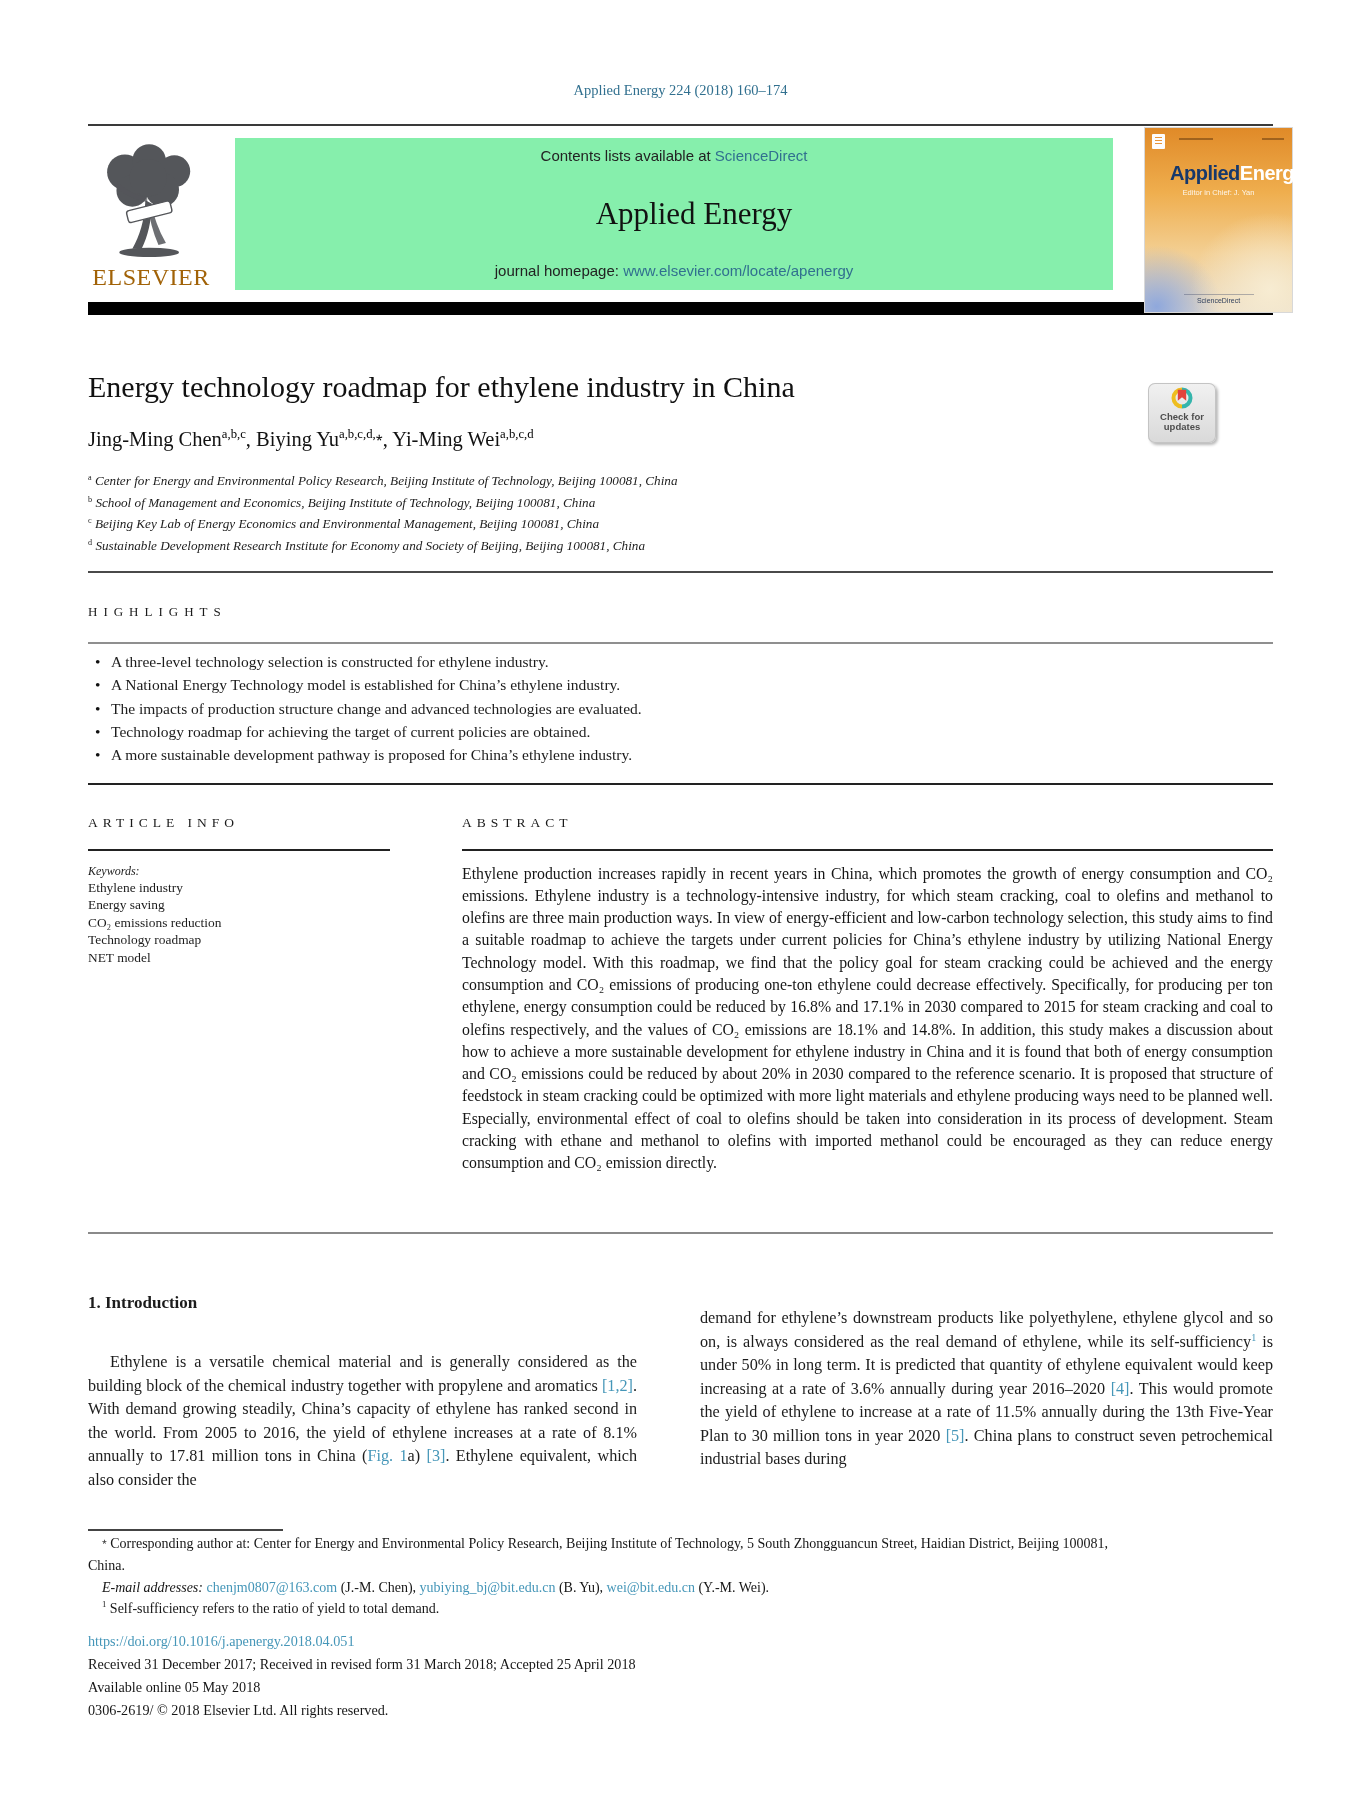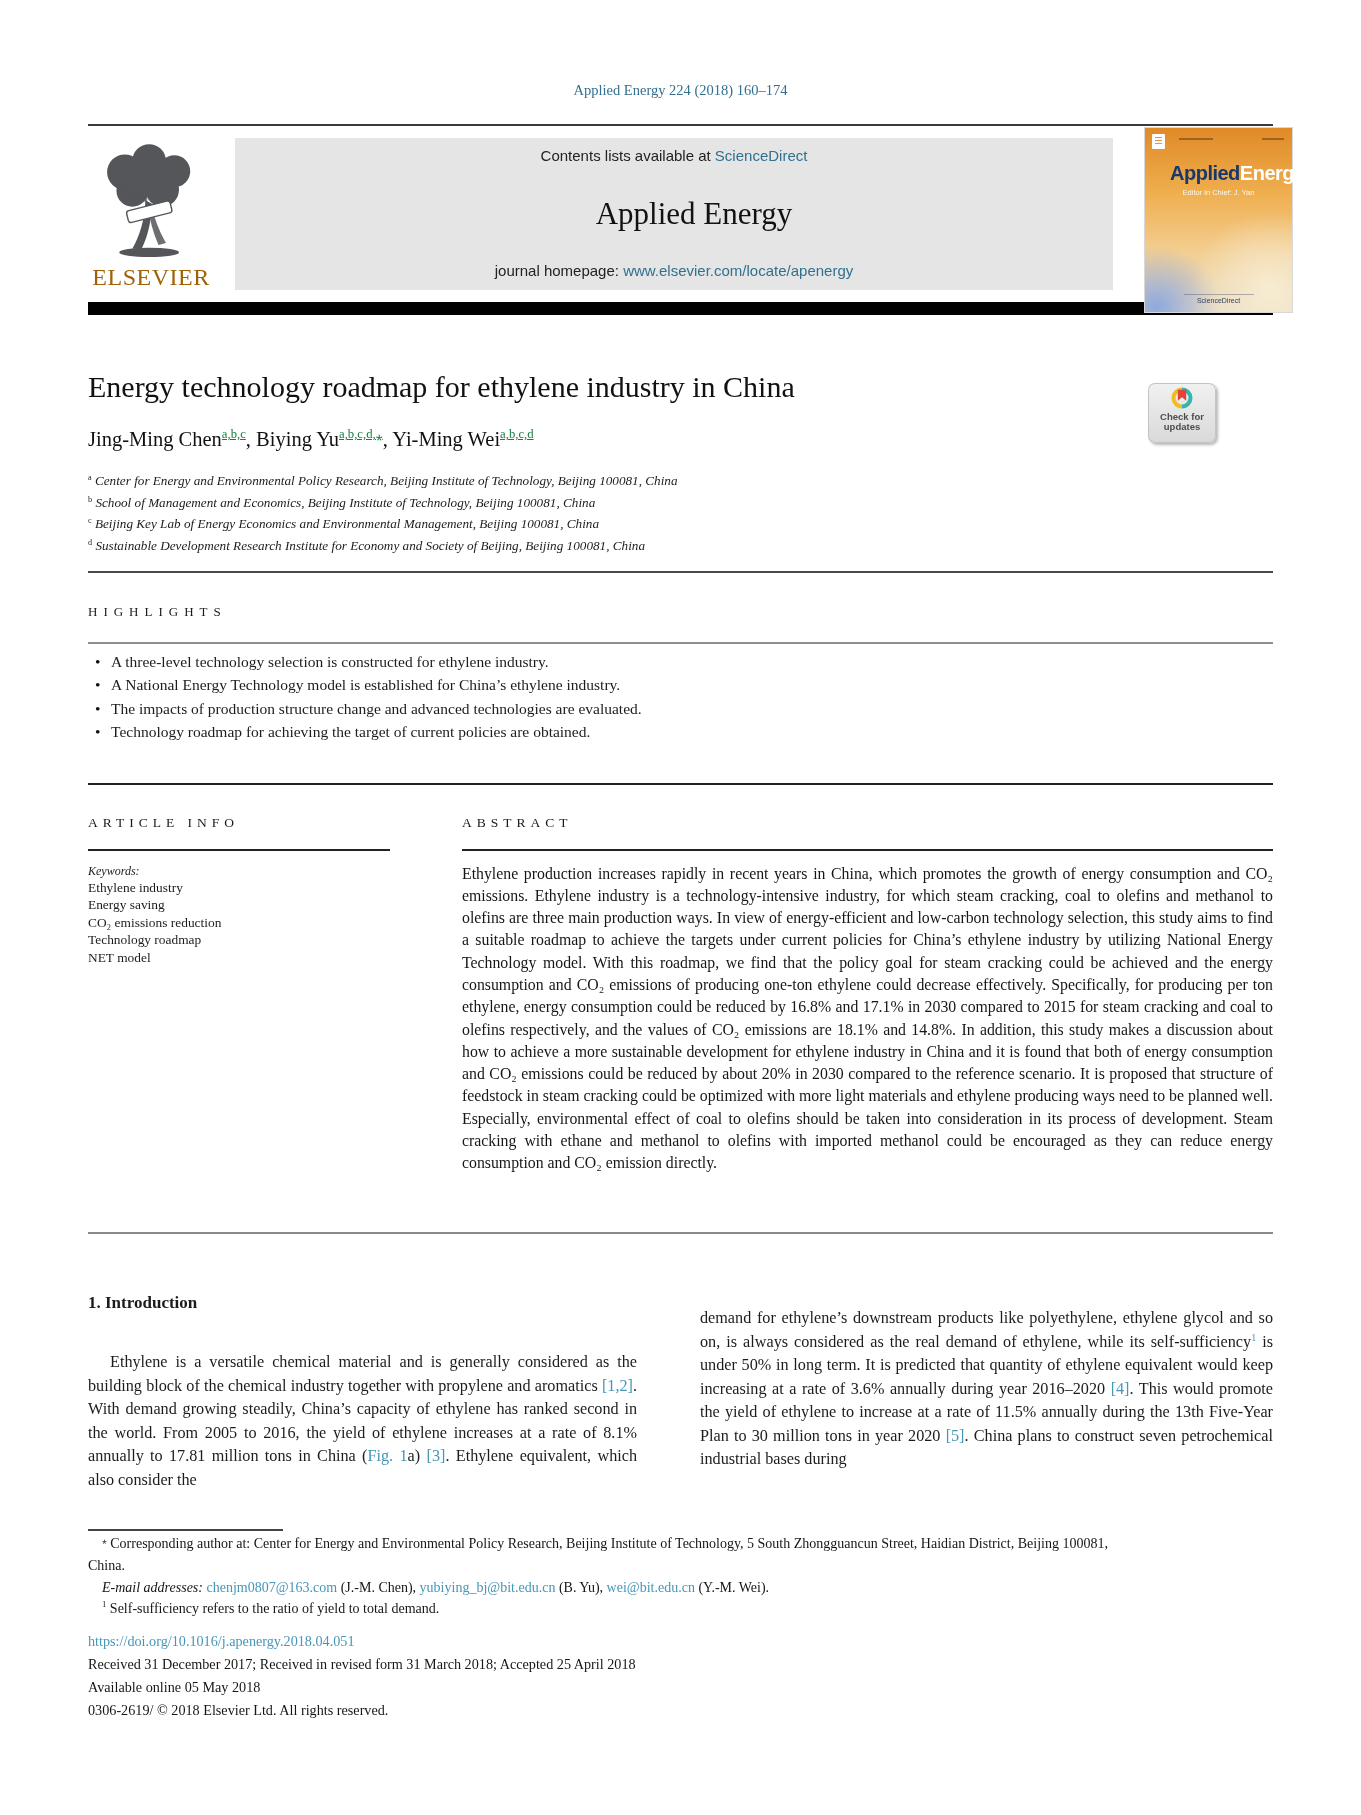--- a/index.html
+++ b/index.html
@@ -2,38 +2,38 @@
 <html><head>
 <meta charset="utf-8">
 <title>Applied Energy 224 (2018) 160–174</title>
 <style>
   html,body{margin:0;padding:0;background:#ffffff;}
   body{width:1361px;height:1815px;position:relative;font-family:"Liberation Serif",serif;color:#1c1c1c;
        -webkit-font-smoothing:antialiased;}
   .page{position:absolute;left:0;top:0;width:1361px;height:1815px;overflow:hidden;background:#fff;}
   .lnk{color:#31708f;text-decoration:none;cursor:pointer;}
   .lnk2{color:#4596b8;text-decoration:none;cursor:pointer;}
-  .teal{color:#15803d;text-decoration:underline;}
+  .teal{color:#000000;}
   .it{font-style:italic;}
   sup{font-size:62%;vertical-align:super;line-height:0;}
 
   
   .citation{position:absolute;top:82px;left:88px;width:1185px;text-align:center;font-size:14.5px;}
   .citation span{color:#31708f;margin-top:39px;}
 
   
   .rule{position:absolute;left:88px;width:1185px;background:#3a3a3a;height:2px;}
   .rule-top{top:124px;}
   .rule-affil{top:571px;height:1.5px;background:#4a4a4a;}
   .rule-hl-top{top:642px;height:2px;background:#8f8f8f;}
   .rule-hl-bot{top:783px;height:1.5px;background:#222;}
   .rule-abs-bot{top:1232px;height:2px;background:#8a8a8a;}
 
   
-  .header-box{position:absolute;left:235px;top:138px;width:878px;height:152px;background:#e5e5e5;text-align:center;}
+  .header-box{position:absolute;left:235px;top:138px;width:878px;height:152px;background:#86efac;text-align:center;}
   .contents-line{position:absolute;top:9px;width:100%;font-family:"Liberation Sans",sans-serif;font-size:15px;color:#222;}
   .journal-name{position:absolute;top:58px;width:100%;font-family:"Liberation Serif",serif;font-size:31px;color:#111;margin-left:20px;}
   .homepage-line{position:absolute;top:124px;width:100%;font-family:"Liberation Sans",sans-serif;font-size:15px;color:#222;}
 
   .logo{position:absolute;left:88px;top:138px;width:126px;height:154px;text-align:center;}
   .logo svg{display:block;margin:0 auto;}
   .logo-text{font-family:"Liberation Serif",serif;font-size:24px;color:#a16207;letter-spacing:0.5px;margin-top:-2px;}
 
   .black-bar{position:absolute;left:88px;top:302px;width:1185px;height:13px;background:#000;}
 
@@ -172,20 +172,21 @@
 
   <div class="rule rule-affil"></div>
 
   <div class="hl-head">HIGHLIGHTS</div>
   <div class="rule rule-hl-top"></div>
   <ul class="hl-list">
     <li>A three-level technology selection is constructed for ethylene industry.</li>
     <li>A National Energy Technology model is established for China’s ethylene industry.</li>
     <li>The impacts of production structure change and advanced technologies are evaluated.</li>
     <li>Technology roadmap for achieving the target of current policies are obtained.</li>
+    <li>A more sustainable development pathway is proposed for China’s ethylene industry.</li>
   </ul>
   <div class="rule rule-hl-bot"></div>
 
   <div class="meta">
     <div class="col-info">
       <div class="sec-head">ARTICLE INFO</div>
       <div class="head-rule"></div>
       <div class="kw-label">Keywords:</div>
       <div class="kw">Ethylene industry</div>
       <div class="kw">Energy saving</div>

